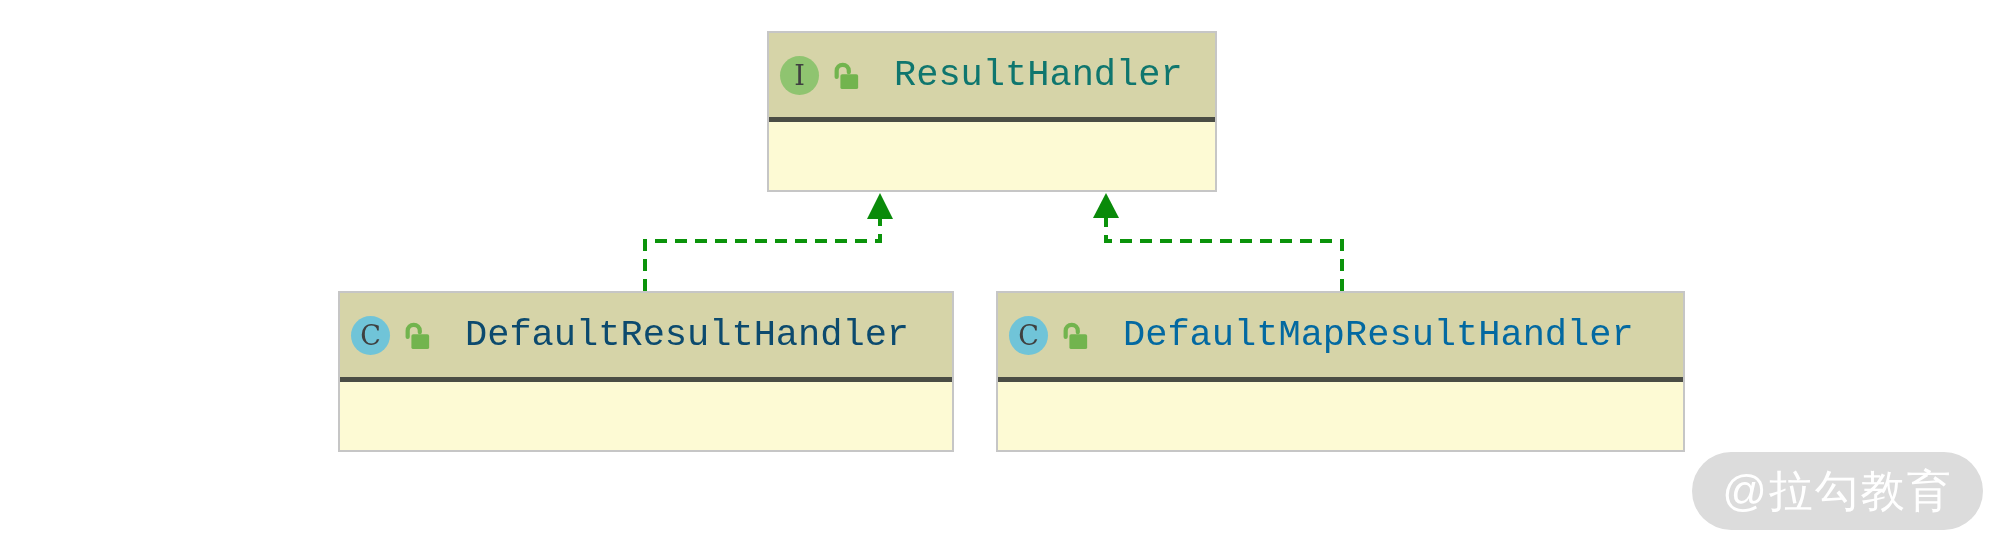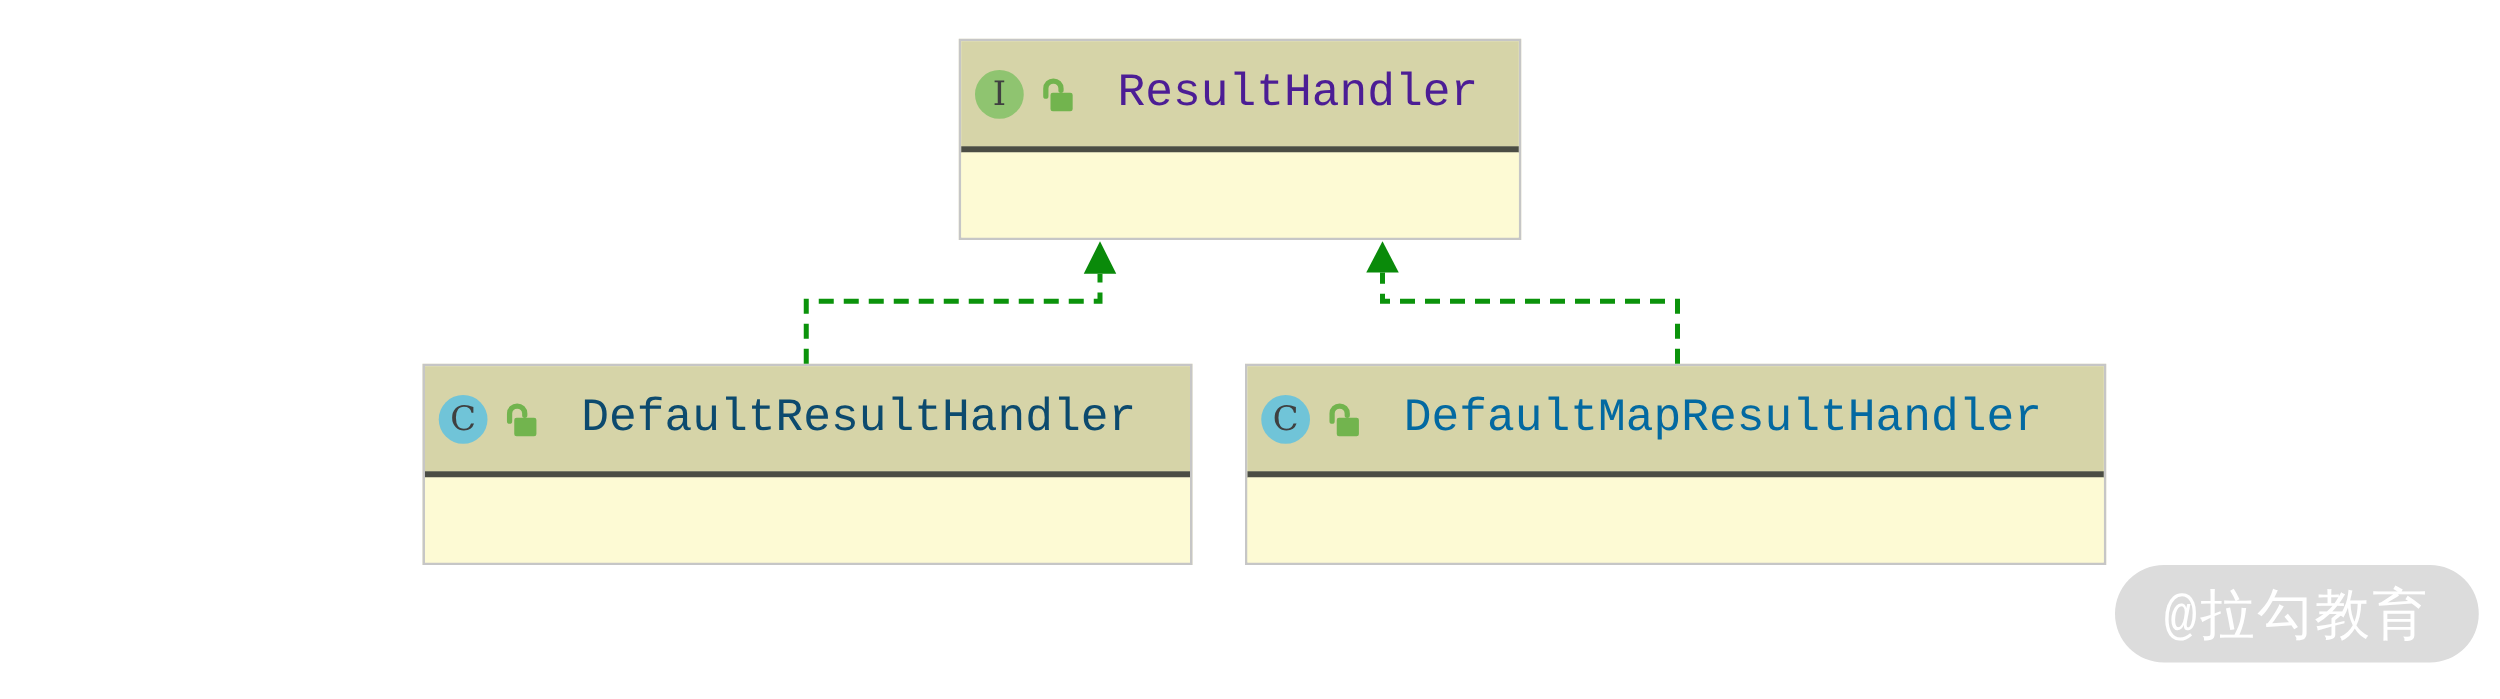--- a/index.html
+++ b/index.html
@@ -91,36 +91,36 @@
     width: 291px;
     height: 78px;
     border-radius: 39px;
     background: #dcdcdc;
     color: #ffffff;
     display: flex;
     align-items: center;
     justify-content: center;
     font-size: 44px;
     letter-spacing: 2px;
-    font-family: Liberation Mono, monospace;
+    font-family: Liberation Sans, sans-serif;
   }
 </style>
 </head>
 <body>
 
 <div class="canvas">
 
   <div class="uml-node" id="node-result-handler">
     <div class="node-header">
       <span class="badge" style="background-color: rgb(143, 196, 112);">I</span>
       <svg class="lock-icon" viewBox="0 0 30 32" style="color: rgb(114, 180, 78);">
         <path d="M5 17 V10.5 A6.5 6.5 0 0 1 18 10.5 V12" fill="none" stroke="currentColor" stroke-width="4.5" stroke-linecap="round"></path>
         <rect x="9" y="14" width="19" height="16" rx="2" fill="currentColor"></rect>
       </svg>
-      <span class="node-title" style="color: #4c1d95;">ResultHandler</span>
+      <span class="node-title" style="color: #0f766e;">ResultHandler</span>
     </div>
     <div class="node-sep"></div>
     <div class="node-body"></div>
   </div>
 
   <div class="uml-node" id="node-default-result-handler">
     <div class="node-header">
       <span class="badge" style="background-color: rgb(112, 196, 216);">C</span>
       <svg class="lock-icon" viewBox="0 0 30 32" style="color: rgb(114, 180, 78);">
         <path d="M5 17 V10.5 A6.5 6.5 0 0 1 18 10.5 V12" fill="none" stroke="currentColor" stroke-width="4.5" stroke-linecap="round"></path>

